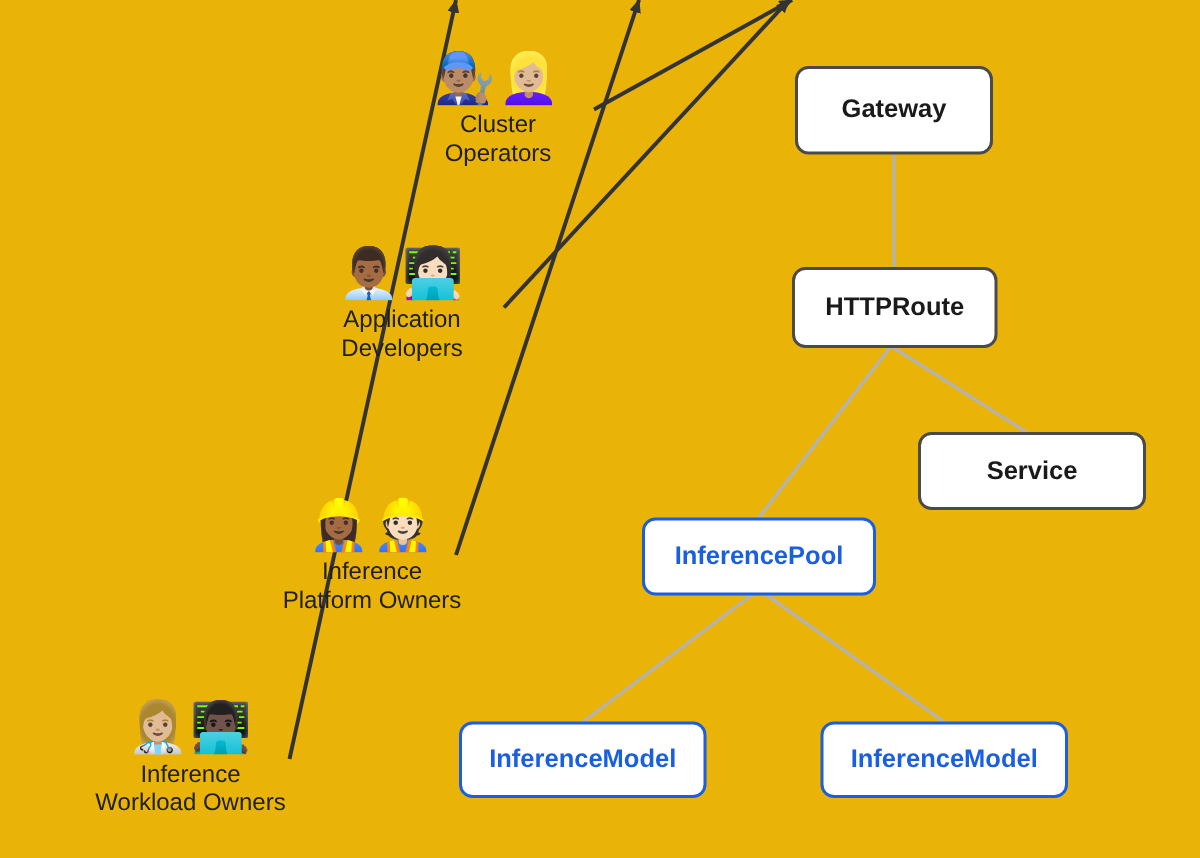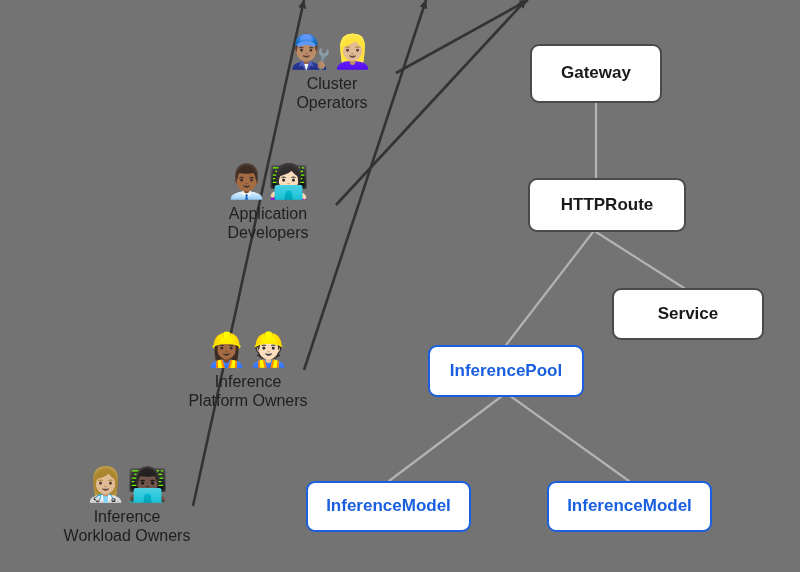--- a/index.html
+++ b/index.html
@@ -9,21 +9,21 @@
     background: #ffffff;
   }
   body {
     font-family: "Liberation Sans", "DejaVu Sans", sans-serif;
     -webkit-font-smoothing: antialiased;
   }
   #canvas {
     position: relative;
     width: 800px;
     height: 572px;
-    background: #737373;
+    background: #eab308;
     overflow: hidden;
   }
   #edges {
     position: absolute;
     left: 0;
     top: 0;
     width: 800px;
     height: 572px;
     pointer-events: none;
   }
@@ -103,21 +103,21 @@
       <line x1="336" y1="205" x2="526"></line>
       <line x1="304" y1="370" x2="426"></line>
       <line x1="193" y1="506" x2="304"></line>
     </g>
   </svg>
 
   <div class="node gray" style="left:530px; top:44px; width:132px; height:59px;">
     <span>Gateway</span>
   </div>
 
-  <div class="node gray" style="left:528px; top:178px; width:158px; height:54px;">
+  <div class="node gray" style="left:528px; top:178px; width:137px; height:54px;">
     <span>HTTPRoute</span>
   </div>
 
   <div class="node gray" style="left:612px; top:288px; width:152px; height:52px;">
     <span>Service</span>
   </div>
 
   <div class="node blue" style="left:428px; top:345px; width:156px; height:52px;">
     <span>InferencePool</span>
   </div>

